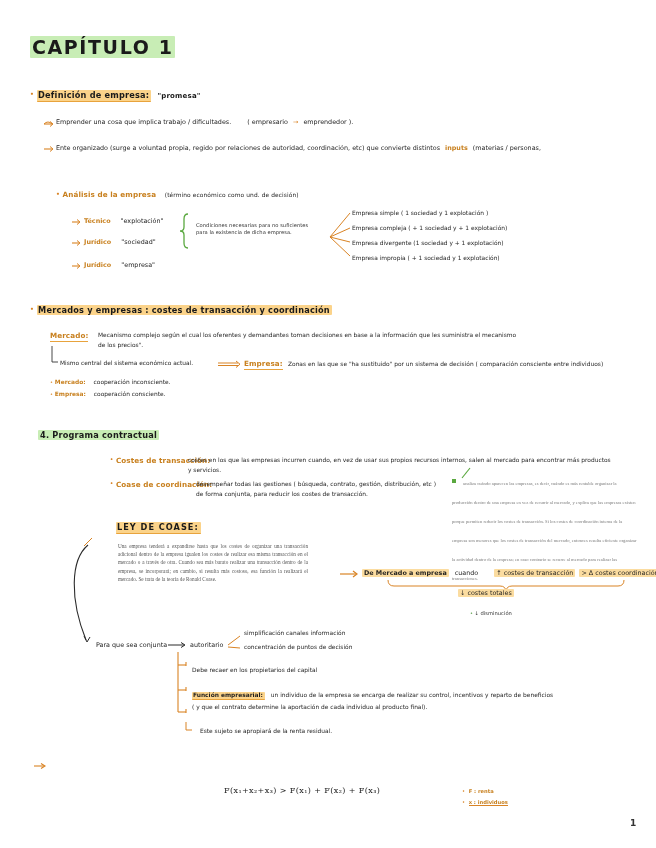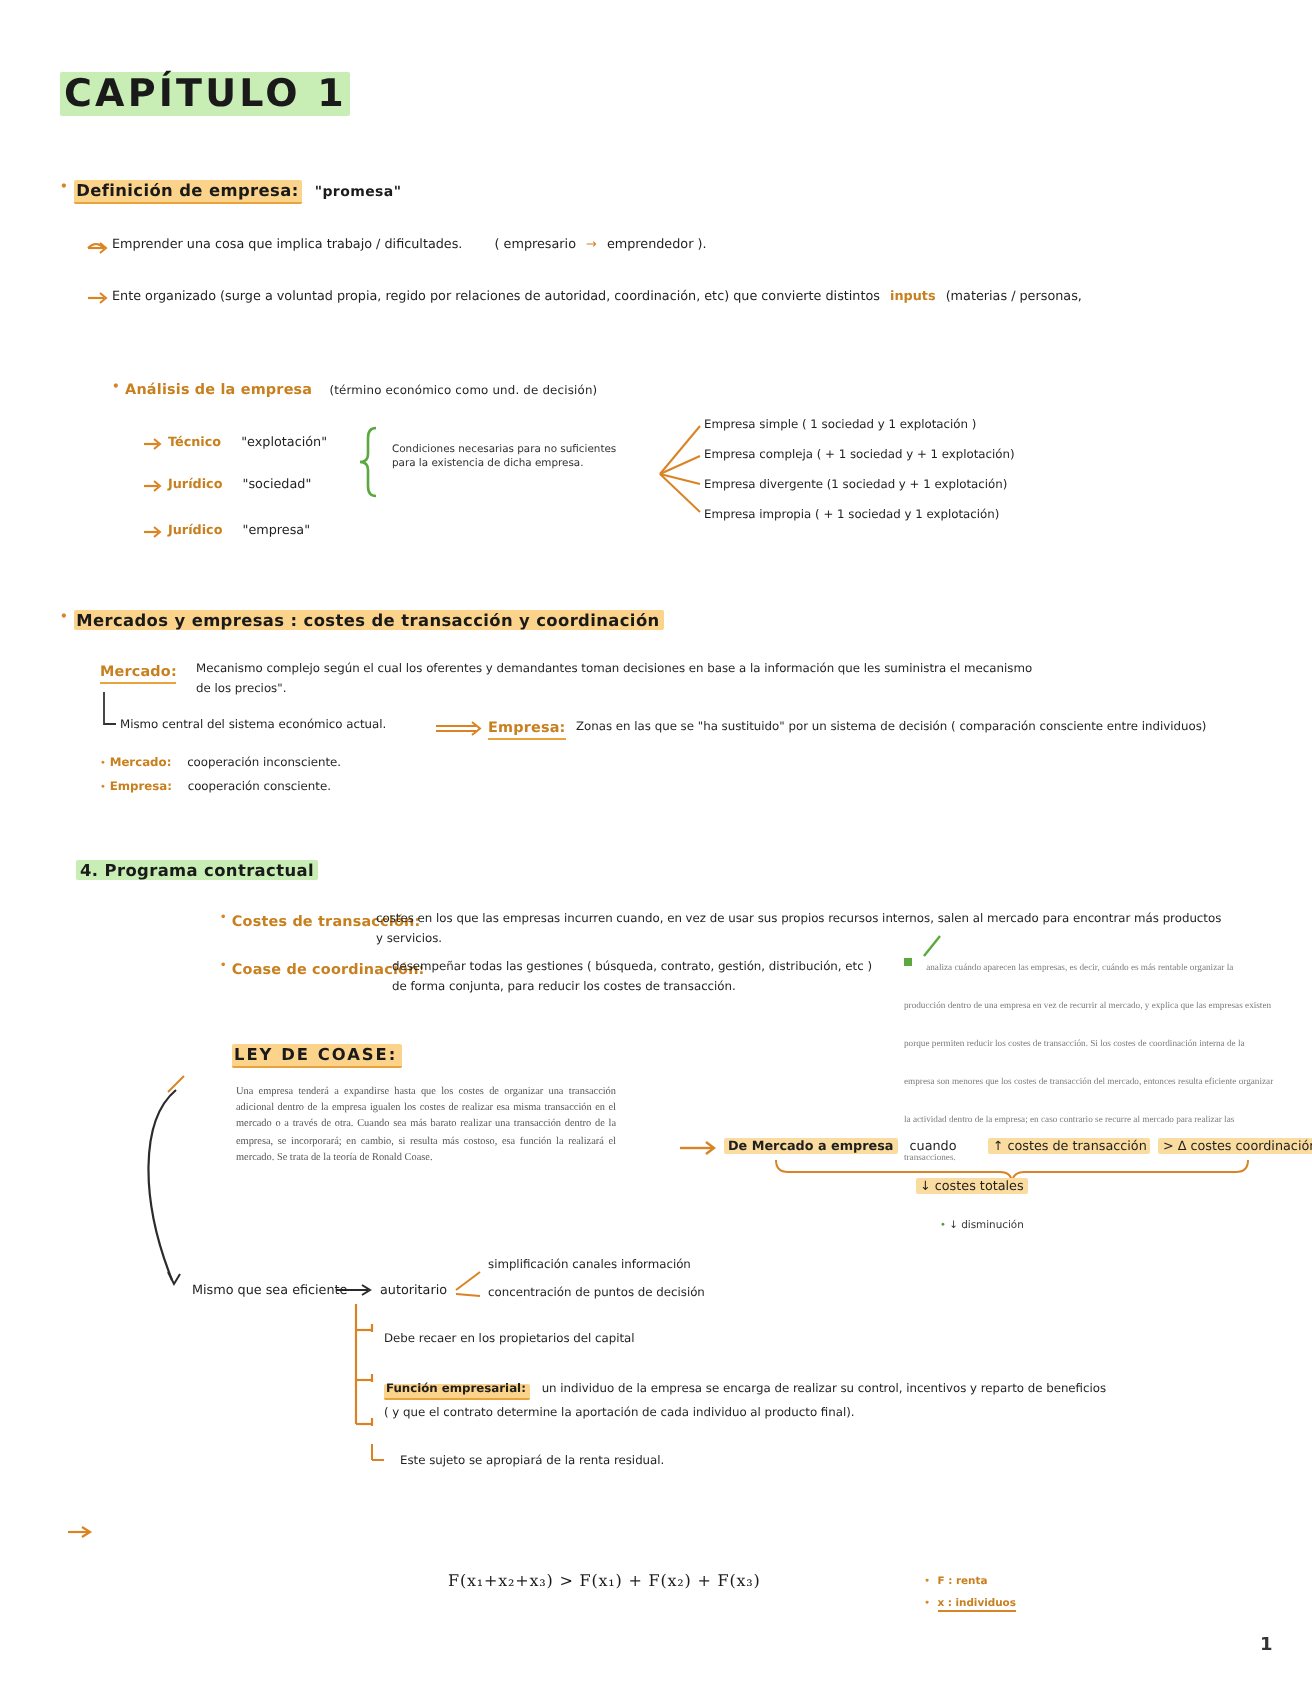--- a/index.html
+++ b/index.html
@@ -230,21 +230,21 @@
     <span class="hl-o2" style="margin-left:2px;">&gt; Δ costes coordinación,</span>
   </div>
   <div class="abs t-b" style="left:458px;top:589px;">
     <span class="hl-o2">↓ costes totales</span>
   </div>
   <div class="abs t-xs" style="left:470px;top:610px;">
     <span class="grn" style="font-size:5px;">•</span>
     <span>↓ disminución</span>
   </div>
 
-  <div class="abs t-b" style="left:96px;top:641px;">Mismo que sea eficiente</div>
+  <div class="abs t-b" style="left:96px;top:641px;">Para que sea conjunta</div>
   <div class="abs t-b" style="left:190px;top:641px;">autoritario</div>
 
   <div class="abs t-s" style="left:244px;top:629px;">simplificación canales información</div>
   <div class="abs t-s" style="left:244px;top:643px;">concentración de puntos de decisión</div>
   <div class="abs t-s" style="left:192px;top:666px;">Debe recaer en los propietarios del capital</div>
 
   <div class="abs t-s" style="left:192px;top:691px;">
     <span class="hl-o uline-o" style="font-weight:700;">Función empresarial:</span>
     <span style="margin-left:4px;">un individuo de la empresa se encarga de realizar su control, incentivos y reparto de beneficios</span>
   </div>

